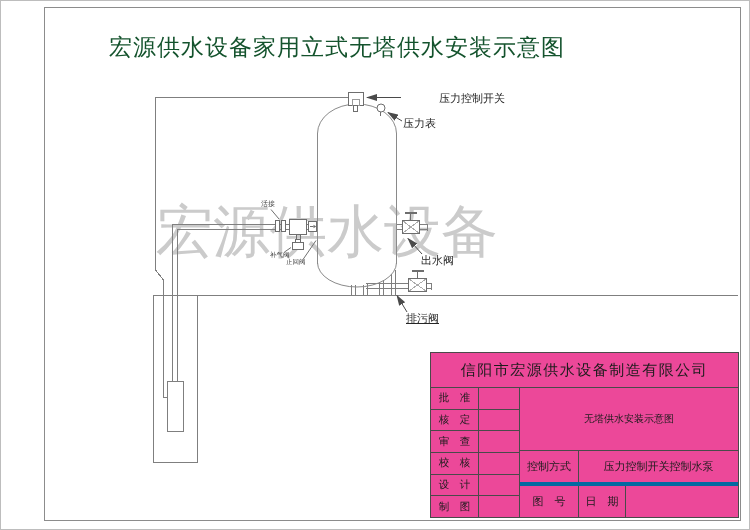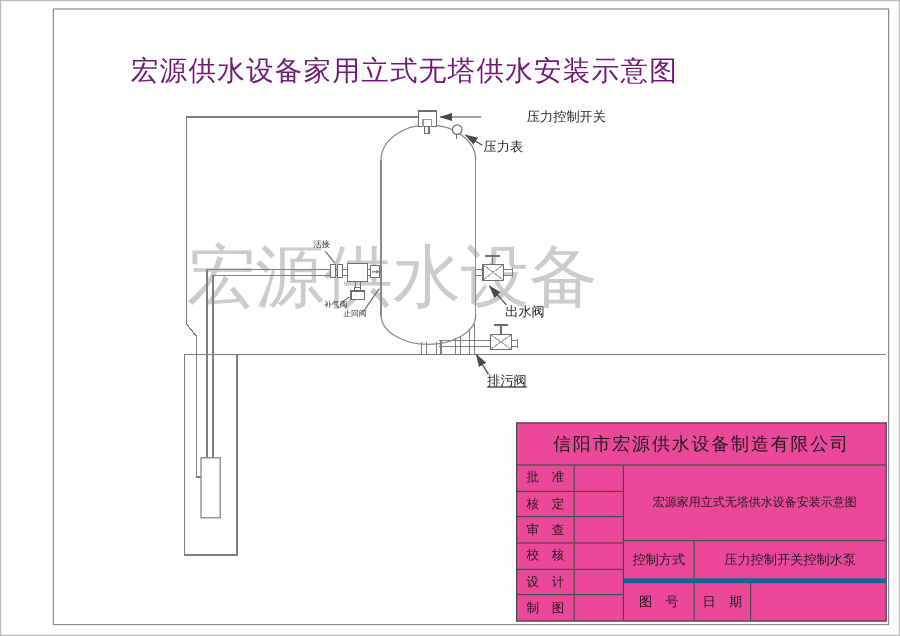--- a/index.html
+++ b/index.html
@@ -3,22 +3,22 @@
 <meta charset="utf-8">
 <style>
   html,body{margin:0;padding:0;background:#e8e8e8;}
   .stage{
     position:relative;width:750px;height:530px;background:#ffffff;
     font-family:"Liberation Serif","DejaVu Serif",serif;
     box-shadow:inset 0 0 0 1px #bdbdbd;overflow:hidden;
   }
   .frame{position:absolute;left:44px;top:7px;width:695px;height:512px;border:1px solid #8c8c8c;}
   .title{
-    position:absolute;left:44px;top:44px;width:586px;text-align:center;
-    font-size:23px;letter-spacing:1px;color:#701a75;white-space:nowrap;z-index:3;
+    position:absolute;left:44px;top:32px;width:586px;text-align:center;
+    font-size:23px;letter-spacing:1px;color:#14532d;white-space:nowrap;z-index:3;
   }
   .watermark{
     position:absolute;left:156px;top:203px;font-size:57px;line-height:1;
     color:#cbcbcb;letter-spacing:0;white-space:nowrap;z-index:1;
   }
   svg.drawing{position:absolute;left:0;top:0;z-index:2;}
   .lbl{position:absolute;color:#262626;font-size:11px;line-height:1.1;white-space:nowrap;z-index:3;}
   .lbl.tiny{font-size:7px;color:#3a3a3a;}
   .lbl.micro{font-size:6.5px;color:#3a3a3a;}
   .lbl-pressure-switch{left:404px;top:92px;margin-left:35px;}
@@ -162,21 +162,21 @@
       </div>
       <div class="tb-col tb-col-sign">
         <div class="tb-cell"></div>
         <div class="tb-cell"></div>
         <div class="tb-cell"></div>
         <div class="tb-cell"></div>
         <div class="tb-cell"></div>
         <div class="tb-cell"></div>
       </div>
       <div class="tb-col tb-col-right">
-        <div class="tb-row-tall">宏源家用立式无塔供水设备安装示意图</div>
+        <div class="tb-row-tall">无塔供水安装示意图</div>
         <div class="tb-row mid">
           <div class="tb-sub b w59">控制方式</div>
           <div class="tb-sub grow">压力控制开关控制水泵</div>
         </div>
         <div class="tb-row">
           <div class="tb-sub b w59">图　号</div>
           <div class="tb-sub b w47">日　期</div>
           <div class="tb-sub grow"></div>
         </div>
       </div>

